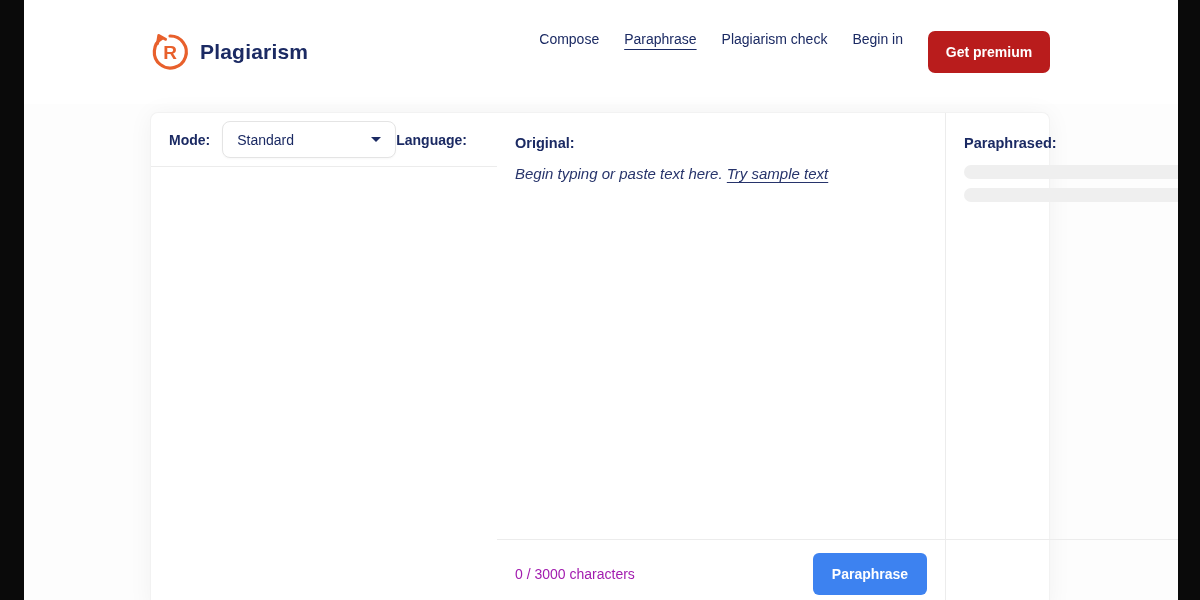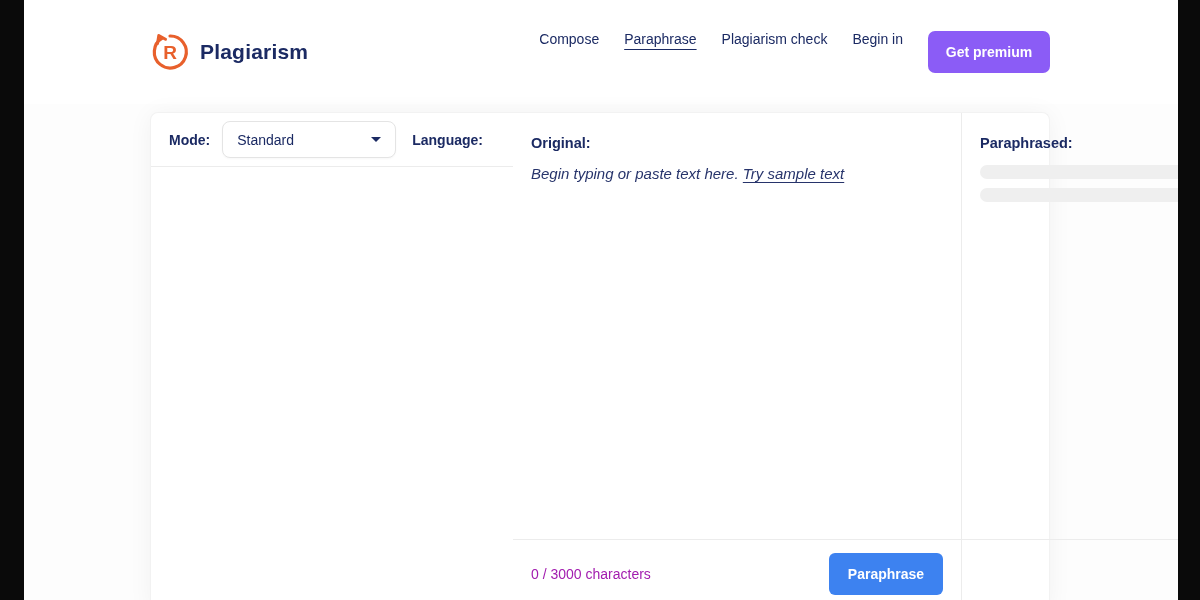--- a/index.html
+++ b/index.html
@@ -69,21 +69,21 @@
     text-decoration: none;
   }
   .nav-link.active {
     text-decoration: underline;
     text-underline-offset: 5px;
     text-decoration-thickness: 1px;
   }
   .cta-button {
     width: 122px;
     height: 42px;
-    background: #8b5cf6;
+    background: #b91c1c;
     color: #ffffff;
     font-size: 14px;
     font-weight: bold;
     border: none;
     border-radius: 7px;
     cursor: pointer;
     font-family: "Liberation Sans", sans-serif;
   }
 
   
@@ -109,21 +109,21 @@
     align-items: center;
     padding: 0 18px;
     border-bottom: 1px solid #ececec;
   }
   .toolbar-label {
     font-size: 14px;
     font-weight: bold;
     color: #1b2a63;
     margin-right: 12px;
   }
-  .toolbar-label.lang { margin-left: 16px; }
+  .toolbar-label.lang { margin-left: 0; }
   .select-box {
     width: 174px;
     height: 37px;
     border: 1px solid #e4e4e4;
     border-radius: 8px;
     background: #ffffff;
     display: flex;
     align-items: center;
     justify-content: space-between;
     padding: 16px 14px;

